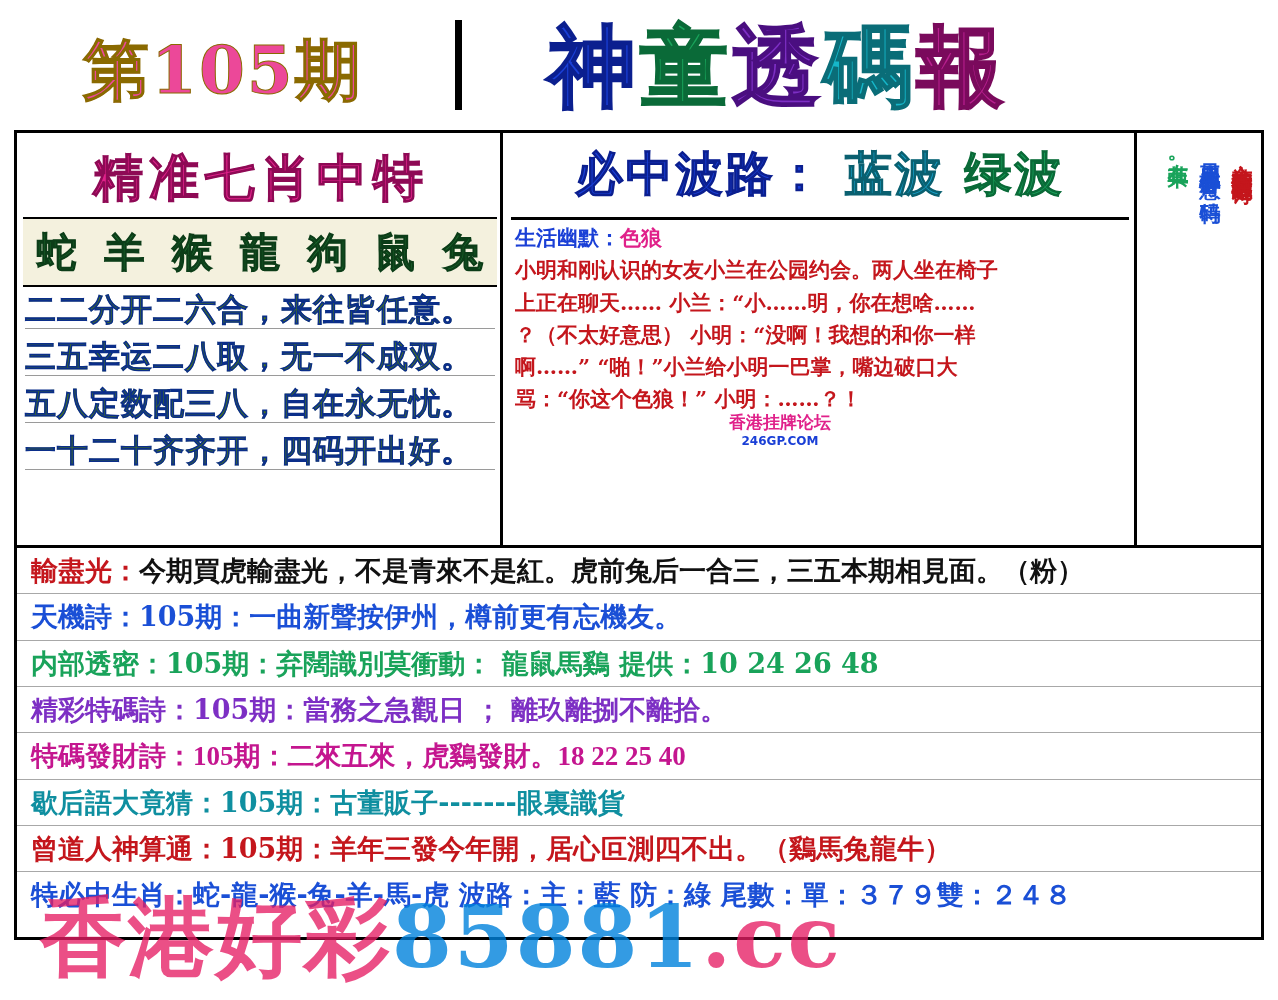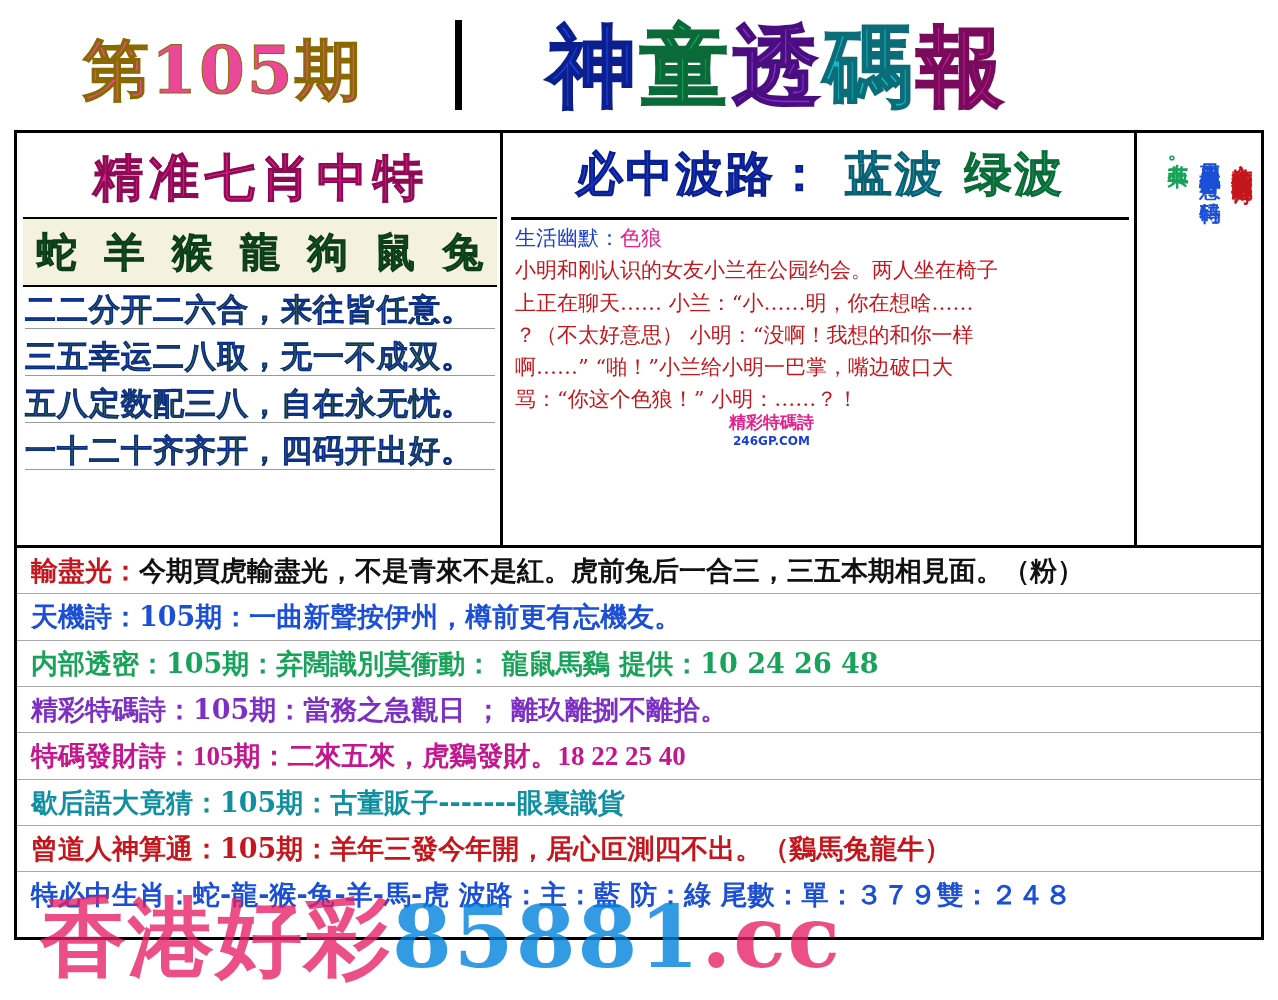--- a/index.html
+++ b/index.html
@@ -85,21 +85,21 @@
     letter-spacing:3px;white-space:nowrap;
   }
   .mid-title .mt-a{color:#1a3fd6;-webkit-text-stroke:1px #0b1f8f;}
   .mid-title .mt-b{color:#16a0c9;-webkit-text-stroke:1px #0a6070;}
   .mid-title .mt-c{color:#19a35a;-webkit-text-stroke:1px #0a6a38;}
   .mid-sep{position:absolute;left:8px;top:84px;width:618px;height:3px;background:#000;}
   .joke{
     position:absolute;left:12px;top:92px;width:612px;
   }
   .joke p{
-    margin:0 0 6px 0;font-size:21px;font-weight:normal;color:#c4161c;
+    margin:0 0 6px 0;font-size:21px;font-weight:bold;color:#c4161c;
     font-family:"DejaVu Serif","Liberation Serif",serif;line-height:1.25;
   }
   .joke p .lbl{color:#1a3fd6;}
   .joke p .hl{color:#e0218a;}
   .wm{
     position:absolute;left:226px;top:278px;text-align:center;
   }
   .wm .wm1{font-size:17px;color:#e0218a;font-weight:bold;}
   .wm .wm2{font-size:12px;color:#1a3fd6;font-weight:bold;font-family:"DejaVu Sans","Liberation Sans",sans-serif;}
 
@@ -195,21 +195,21 @@
       <div class="mid-sep"></div>
       <div class="joke">
         <p><span class="lbl">生活幽默：</span><span class="hl">色狼</span></p>
         <p>小明和刚认识的女友小兰在公园约会。两人坐在椅子</p>
         <p>上正在聊天……  小兰：“小……明，你在想啥……</p>
         <p>？（不太好意思）  小明：“没啊！我想的和你一样</p>
         <p>啊……”  “啪！”小兰给小明一巴掌，嘴边破口大</p>
         <p>骂：“你这个色狼！”  小明：……？！</p>
       </div>
       <div class="wm">
-        <div class="wm1">精彩特碼詩</div>
+        <div class="wm1">香港挂牌论坛</div>
         <div class="wm2">246GP.COM</div>
       </div>
     </div>
 
     <div class="col-right">
       <div class="vtext vt1">六合神童特别奉献透码诗</div>
       <div class="vtext vt2">只要用心解开诗意，特码</div>
       <div class="vtext vt3">在其中。</div>
     </div>
   </div>

